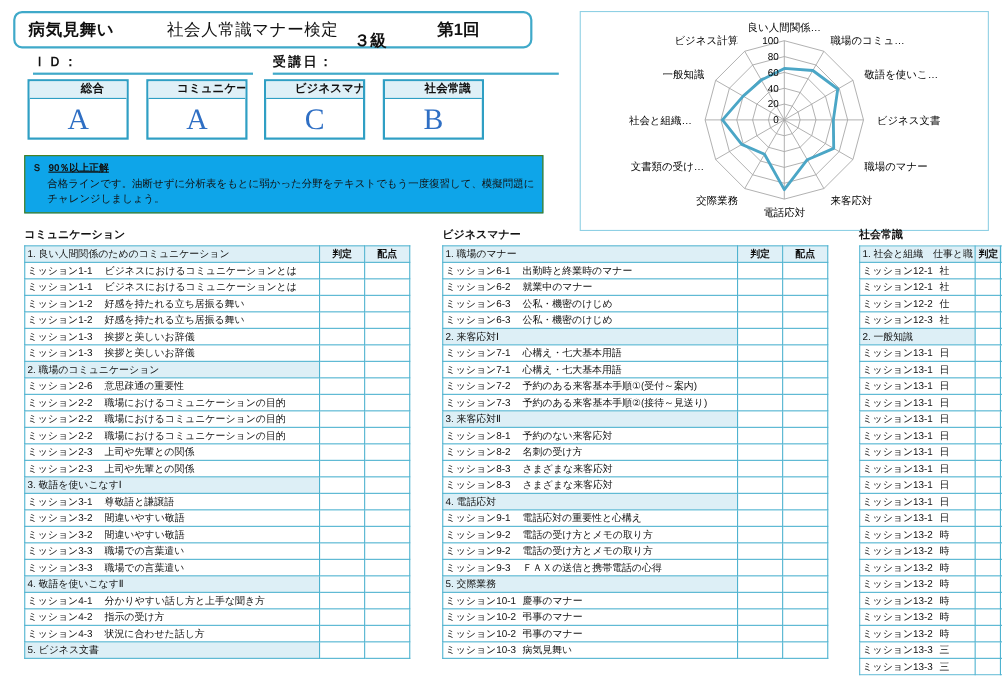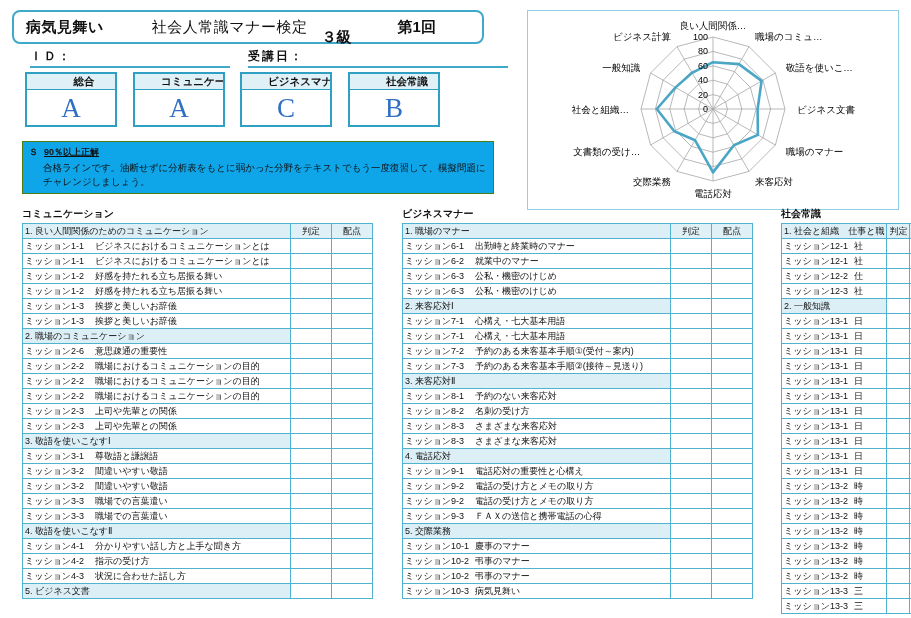--- a/index.html
+++ b/index.html
@@ -62,21 +62,21 @@
   .sec .sectitle{font-size:10px;font-weight:bold;margin:0 0 3px 0;line-height:12px;}
   table.grid{border-collapse:collapse;table-layout:fixed;}
   table.grid td{
     border:1px solid #4fb3d0;
     height:15px;font-size:9px;padding:0 2px;box-sizing:border-box;
     white-space:nowrap;overflow:hidden;vertical-align:middle;
   }
   td.grp{background:#ddeff6;font-weight:normal;}
   td.mis{background:#ffffff;padding-left:18px;}
   td.mis .mcode{display:inline-block;min-width:70px;}
-  td.hcell{background:#dff0f7;text-align:center;font-weight:normal;font-size:9px;}
+  td.hcell{background:#dff0f7;text-align:center;font-weight:bold;font-size:9px;}
   td.blank{background:#ffffff;}
 
   
   .colname{width:268px;}
   .coljudge{width:41px;}
   .colscore{width:41px;}
 
   .sec-comm{left:22px;}
   .sec-bus{left:402px;}
   .sec-soc{left:781px;}

